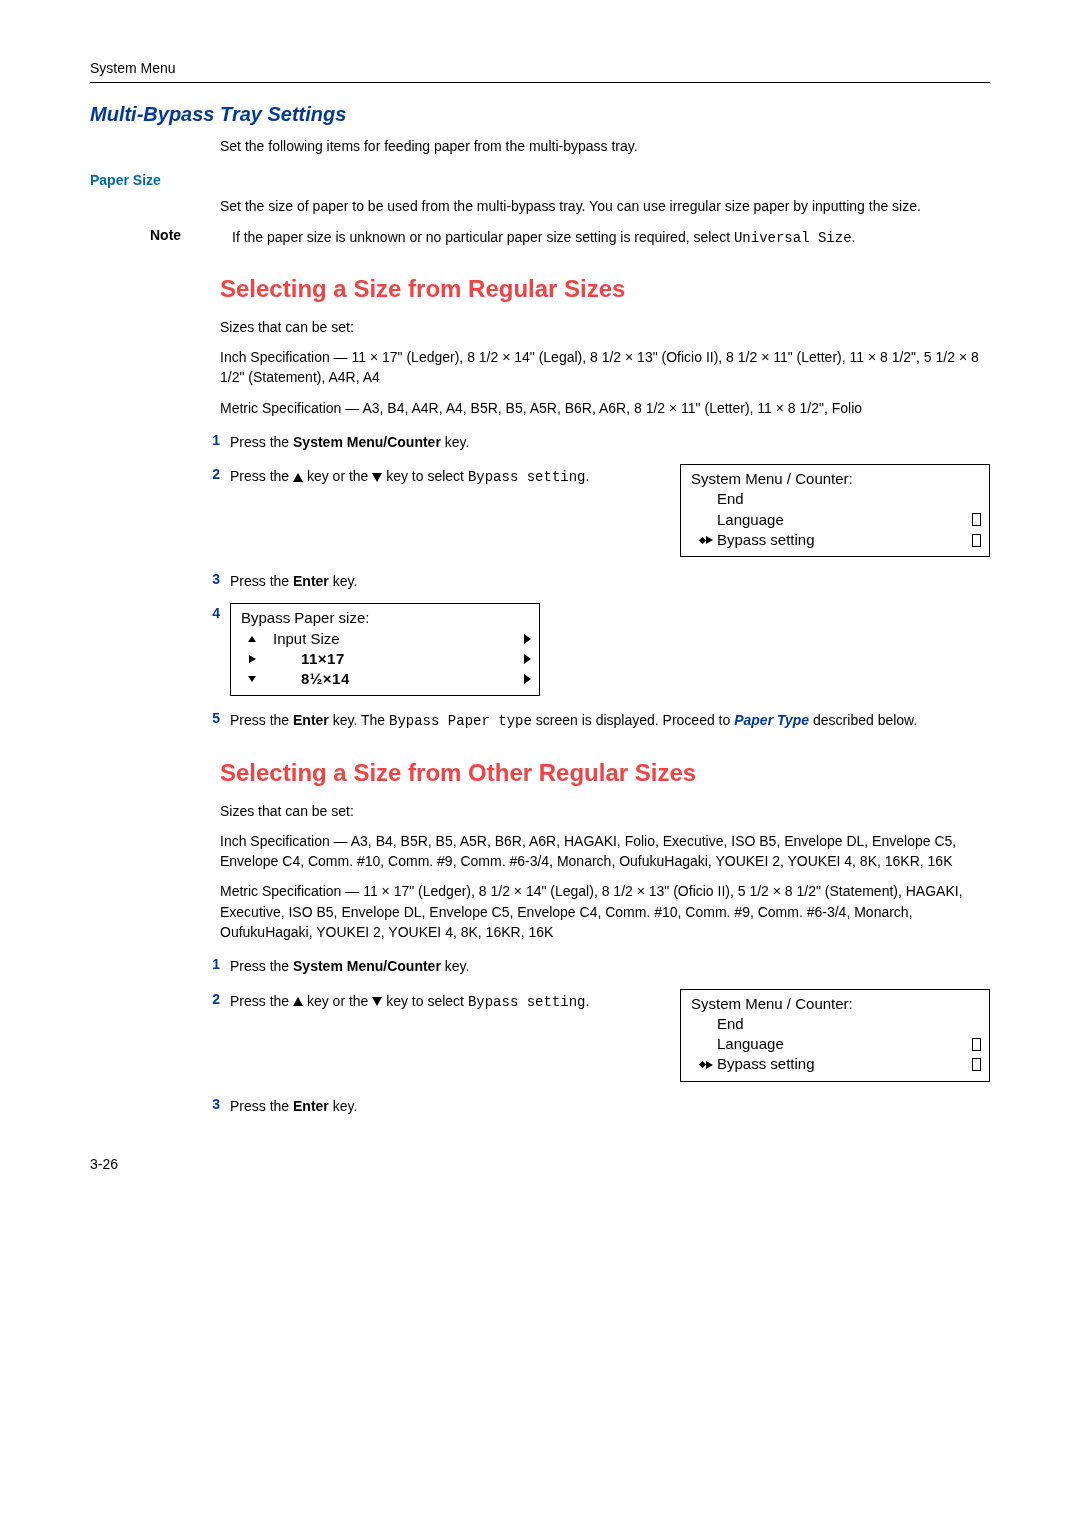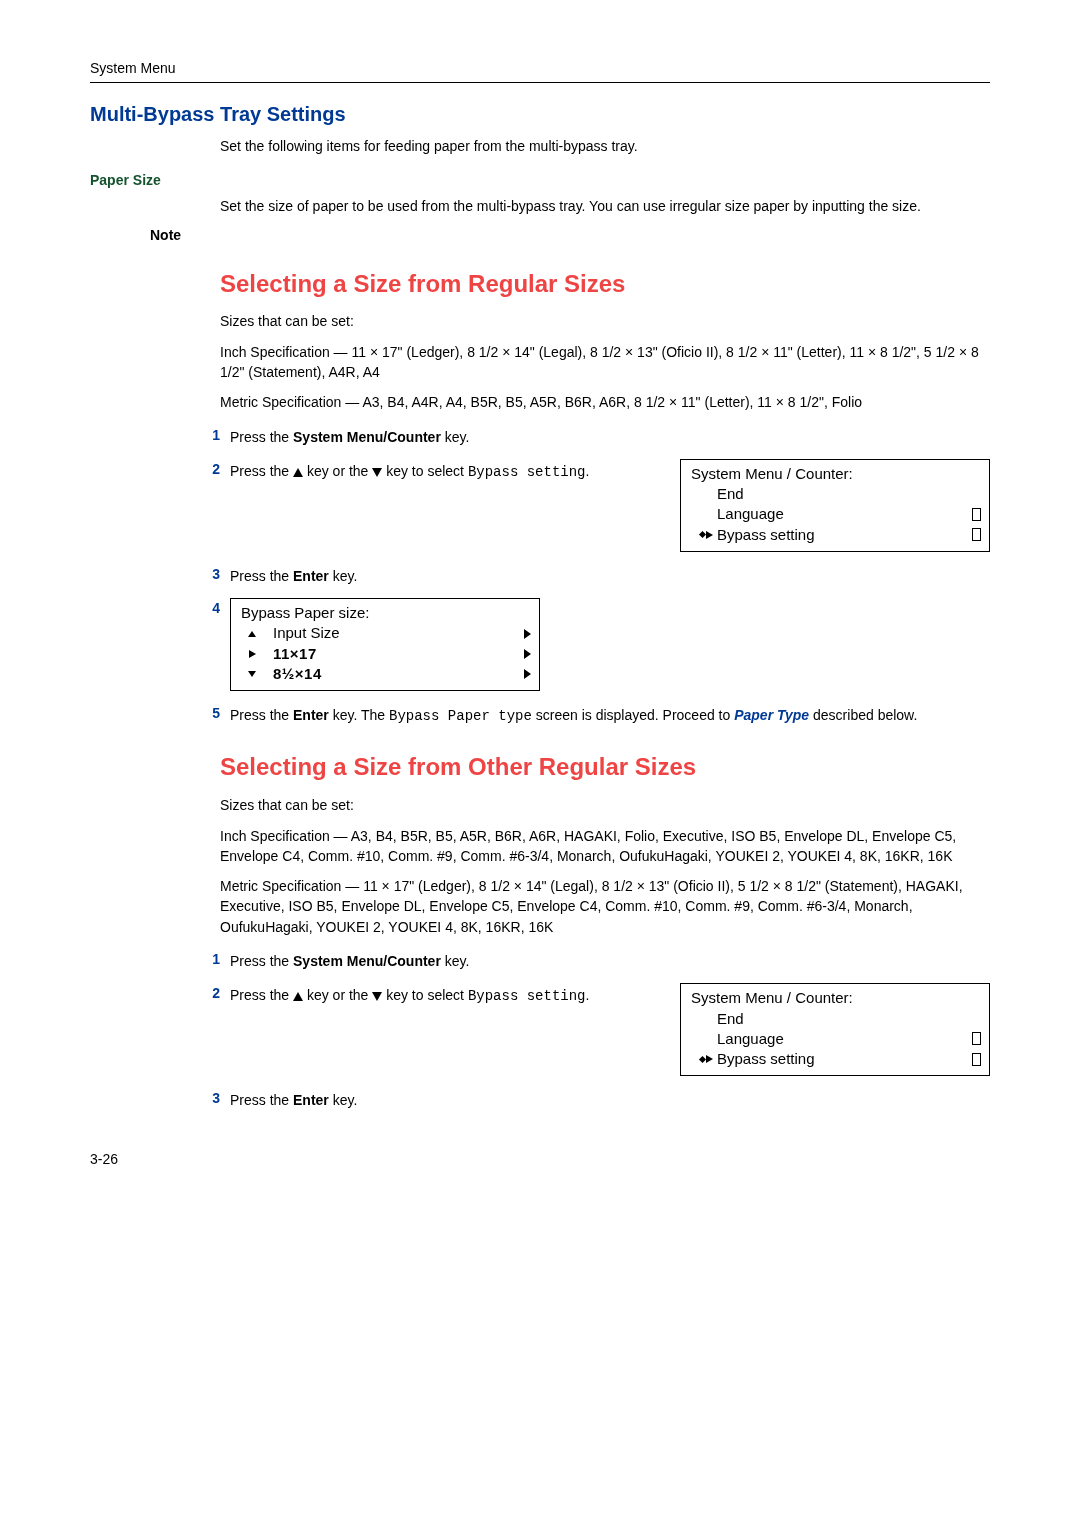--- a/index.html
+++ b/index.html
@@ -19,23 +19,24 @@
   .hr {
     border: none;
     border-top: 1.5px solid #000;
     margin: 0 0 20px 0;
   }
   .h1 {
     color: #003a94;
     font-weight: bold;
     font-size: 20px;
     margin: 20px 0 10px 0;
+    font-style: italic;
   }
   .h2-sub {
-    color: #14532d;
+    color: #0369a1;
     font-weight: bold;
     font-size: 14px;
     margin: 16px 0 8px 0;
   }
   .h2-big {
     color: #ef4444;
     font-weight: bold;
     font-size: 24px;
     margin: 24px 0 10px 0;
   }
@@ -137,21 +138,21 @@
     justify-content: flex-end;
     margin-right: 4px;
   }
   .lcd-ind2 {
     width: 22px;
     display: inline-flex;
     justify-content: center;
     margin-right: 2px;
   }
   .lcd-text { display:inline-block; }
-  .lcd-sel { font-weight: bold; font-family: 'Arial Narrow', Arial, sans-serif; letter-spacing:0.5px;}
+  .lcd-sel { font-weight: bold; font-family: 'Arial Narrow', Arial, sans-serif; letter-spacing:0.5px;margin-left:28px;}
   .tiny-tri-up, .tiny-tri-down {
     display: inline-block;
     width: 0; height: 0;
   }
   .tiny-tri-up {
     border-left: 4px solid transparent;
     border-right: 4px solid transparent;
     border-bottom: 6px solid #000;
   }
   .tiny-tri-down {
@@ -188,20 +189,23 @@
 <hr class="hr">
 
 <div class="h1">Multi-Bypass Tray Settings</div>
 <div class="body-indent">Set the following items for feeding paper from the multi-bypass tray.</div>
 
 <div class="h2-sub">Paper Size</div>
 <div class="body-indent">Set the size of paper to be used from the multi-bypass tray. You can use irregular size paper by inputting the size.</div>
 
 <div class="note-row">
   <div class="note-label">Note</div>
+  <div class="note-text">
+    <span>If the paper size is unknown or no particular paper size setting is required, select </span><span class="mono">Universal Size</span><span>.</span>
+  </div>
 </div>
 
 <div class="h2-big body-indent" style="margin-left:130px;">Selecting a Size from Regular Sizes</div>
 <div class="body-indent">Sizes that can be set:</div>
 <div class="body-indent">
   <span>Inch Specification — </span><span>11 × 17" (Ledger), 8 1/2 × 14" (Legal), 8 1/2 × 13" (Oficio II), 8 1/2 × 11" (Letter), 11 × 8 1/2", 5 1/2 × 8 1/2" (Statement), A4R, A4</span>
 </div>
 <div class="body-indent">
   <span>Metric Specification — </span><span>A3, B4, A4R, A4, B5R, B5, A5R, B6R, A6R, 8 1/2 × 11" (Letter), 11 × 8 1/2", Folio</span>
 </div>

